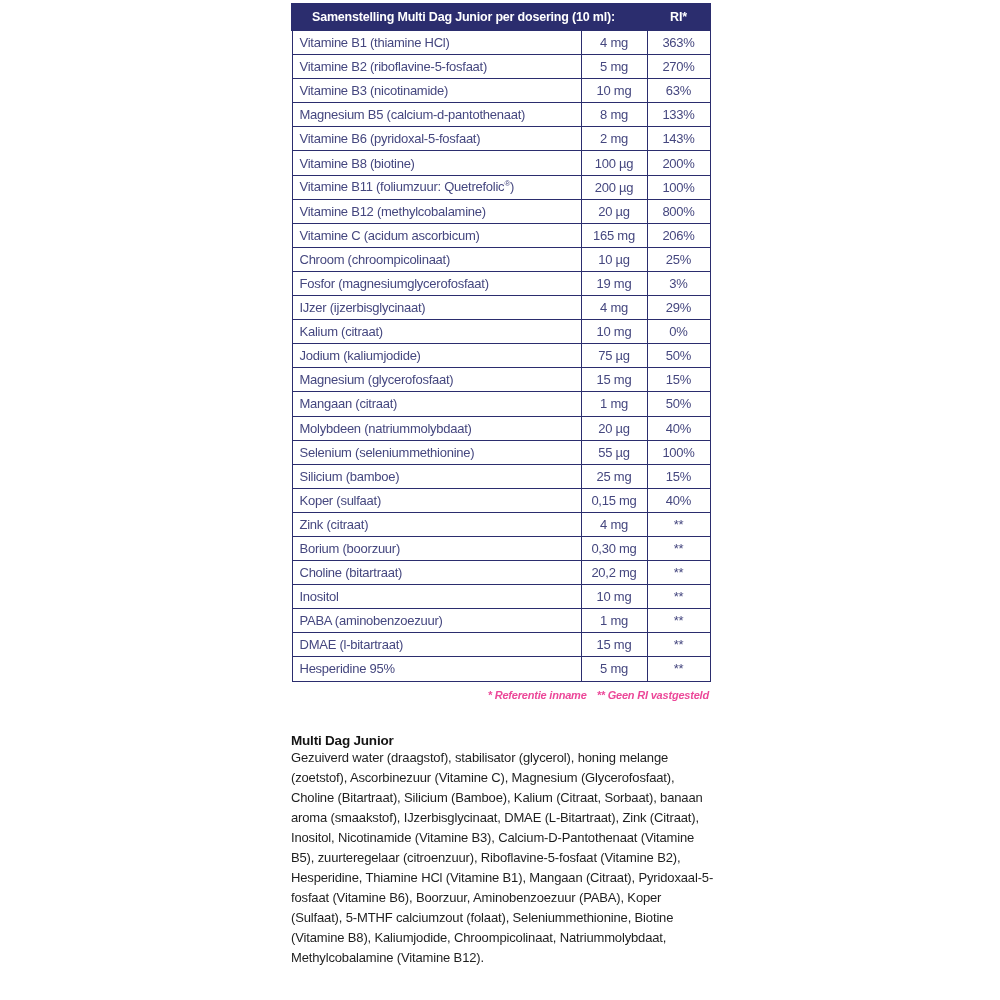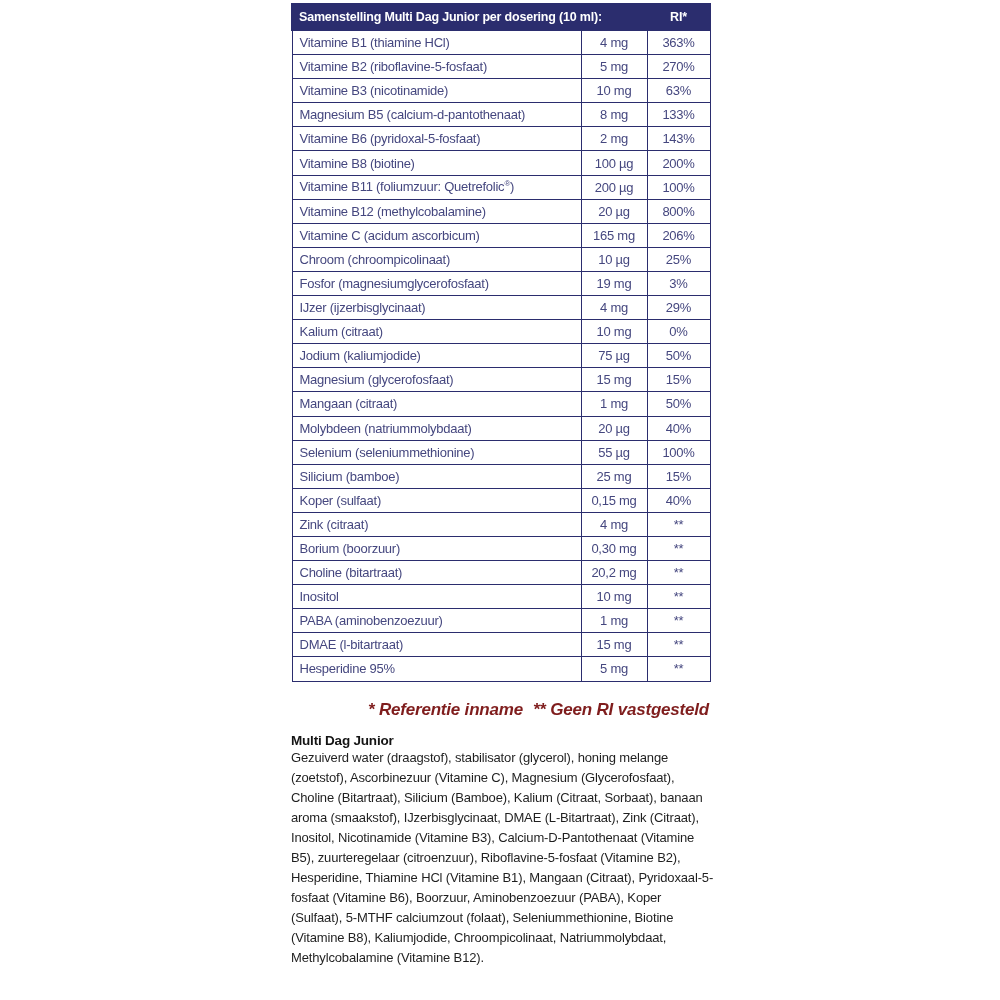--- a/index.html
+++ b/index.html
@@ -32,21 +32,21 @@
   table.comp-table col.c-amount { width: 66px; }
   table.comp-table col.c-ri     { width: 63px; }
   table.comp-table thead th {
     background: #2b2d6e;
     color: #ffffff;
     border: 2px solid #2b2d6e;
     font-size: 12.5px;
     font-weight: bold;
     letter-spacing: -0.2px;
     height: 24px;
-    padding: 0 6px;
+    padding: 0 19px;
     white-space: nowrap;
     overflow: hidden;
   }
   table.comp-table thead th.h-title { text-align: left; }
   table.comp-table thead th.h-ri    { text-align: center; }
   table.comp-table tbody td {
     border: 1.6px solid #2b2d6e;
     color: #45477f;
     font-size: 13px;
     letter-spacing: -0.25px;
@@ -56,26 +56,26 @@
     white-space: nowrap;
     overflow: hidden;
     background: #ffffff;
   }
   td.cell-name   { text-align: left; }
   td.cell-amount { text-align: center; }
   td.cell-ri     { text-align: center; }
   td sup { font-size: 8px; }
   .footnote {
     width: 418px;
-    margin-top: 18px;
+    margin-top: 7px;
     text-align: right;
     font-style: italic;
     font-weight: bold;
-    color: #7f1d1d;
-    font-size: 17px;
+    color: #ec4899;
+    font-size: 11px;
     letter-spacing: -0.2px;
   }
   .footnote .fn-gap { display: inline-block; width: 10px; }
   .ingredients {
     position: absolute;
     left: 291px;
     top: 733px;
     width: 424px;
   }
   .ing-heading {

